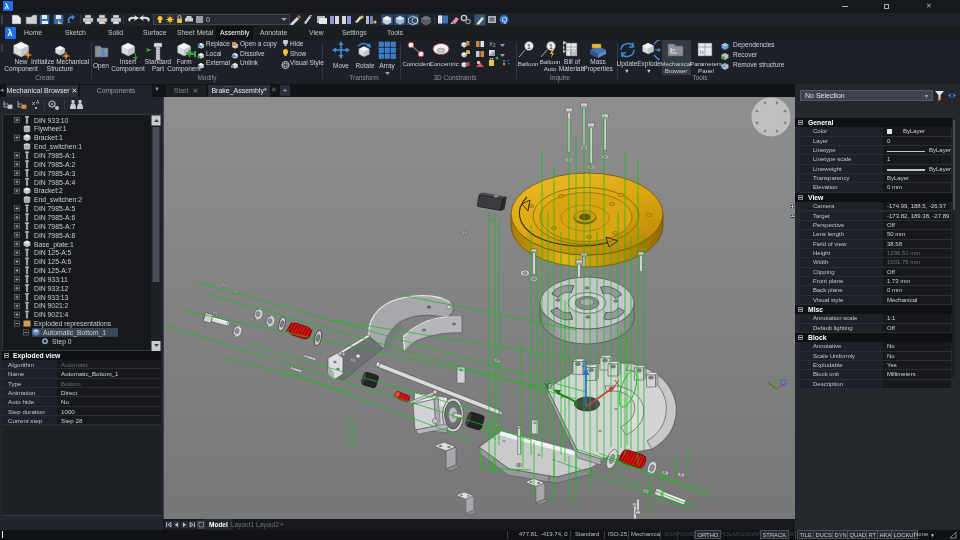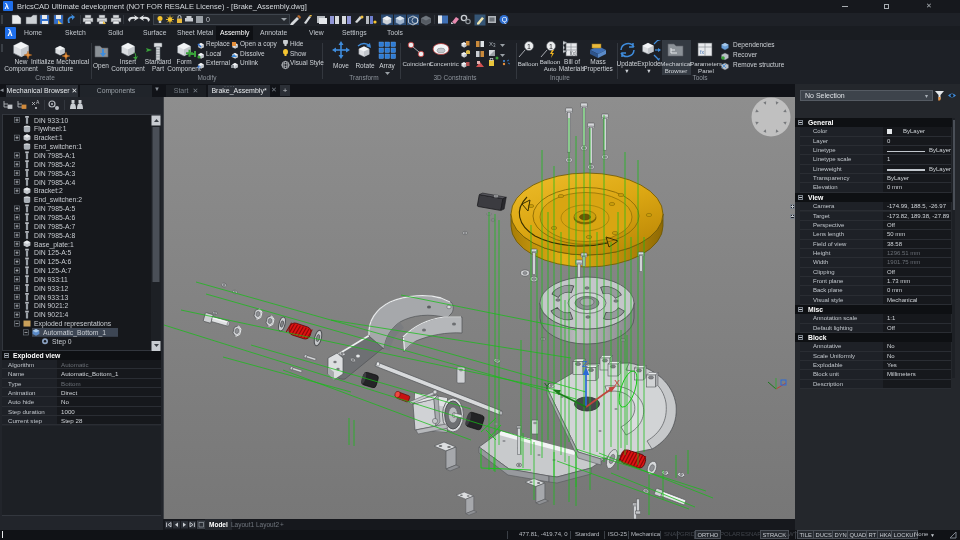--- a/index.html
+++ b/index.html
@@ -36,21 +36,20 @@
 .ssep{position:absolute;top:1px;width:1px;height:8px;background:#3a3f46}
 #rpanel div{font-size:6px}
 #rpanel span{font-size:6px}
 #lprops div{font-size:6.2px}
 #lprops span{font-size:6.8px}
 </style></head><body>
 <div id="stage">
   <div class="abs" id="title">
     <div class="abs" style="left:3px;top:1px;width:10px;height:10px;background:#1f6feb;border-radius:1px"></div>
     <div class="abs" style="left:4.5px;top:2px;color:#fff;font-size:8px;font-weight:bold">λ</div>
-    <div class="abs" style="left:17px;top:2px">BricsCAD Ultimate development (NOT FOR RESALE License) - [Brake_Assembly.dwg]</div>
     <div class="abs" style="left:842px;top:6px;width:6px;height:1px;background:#a8adb2"></div>
     <div class="abs" style="left:884px;top:3.5px;width:5px;height:5px;border:1px solid #a8adb2"></div>
     <div class="abs" style="left:926px;top:2px;color:#a8adb2;font-size:7px">✕</div>
   </div>
   <div class="abs" id="qat">
     <svg width="960" height="13" style="position:absolute;left:0;top:0">
       <g fill="#e8eaec" stroke="#55595f" stroke-width="0.5">
         <rect x="1" y="2" width="2" height="9" fill="#3a3f46" stroke="none"></rect>
         <path d="M12 2h6l3 3v6h-9z"></path>
           <path d="M26 4h5l2-2h4v9h-11z" fill="#cdd1d5"></path>

